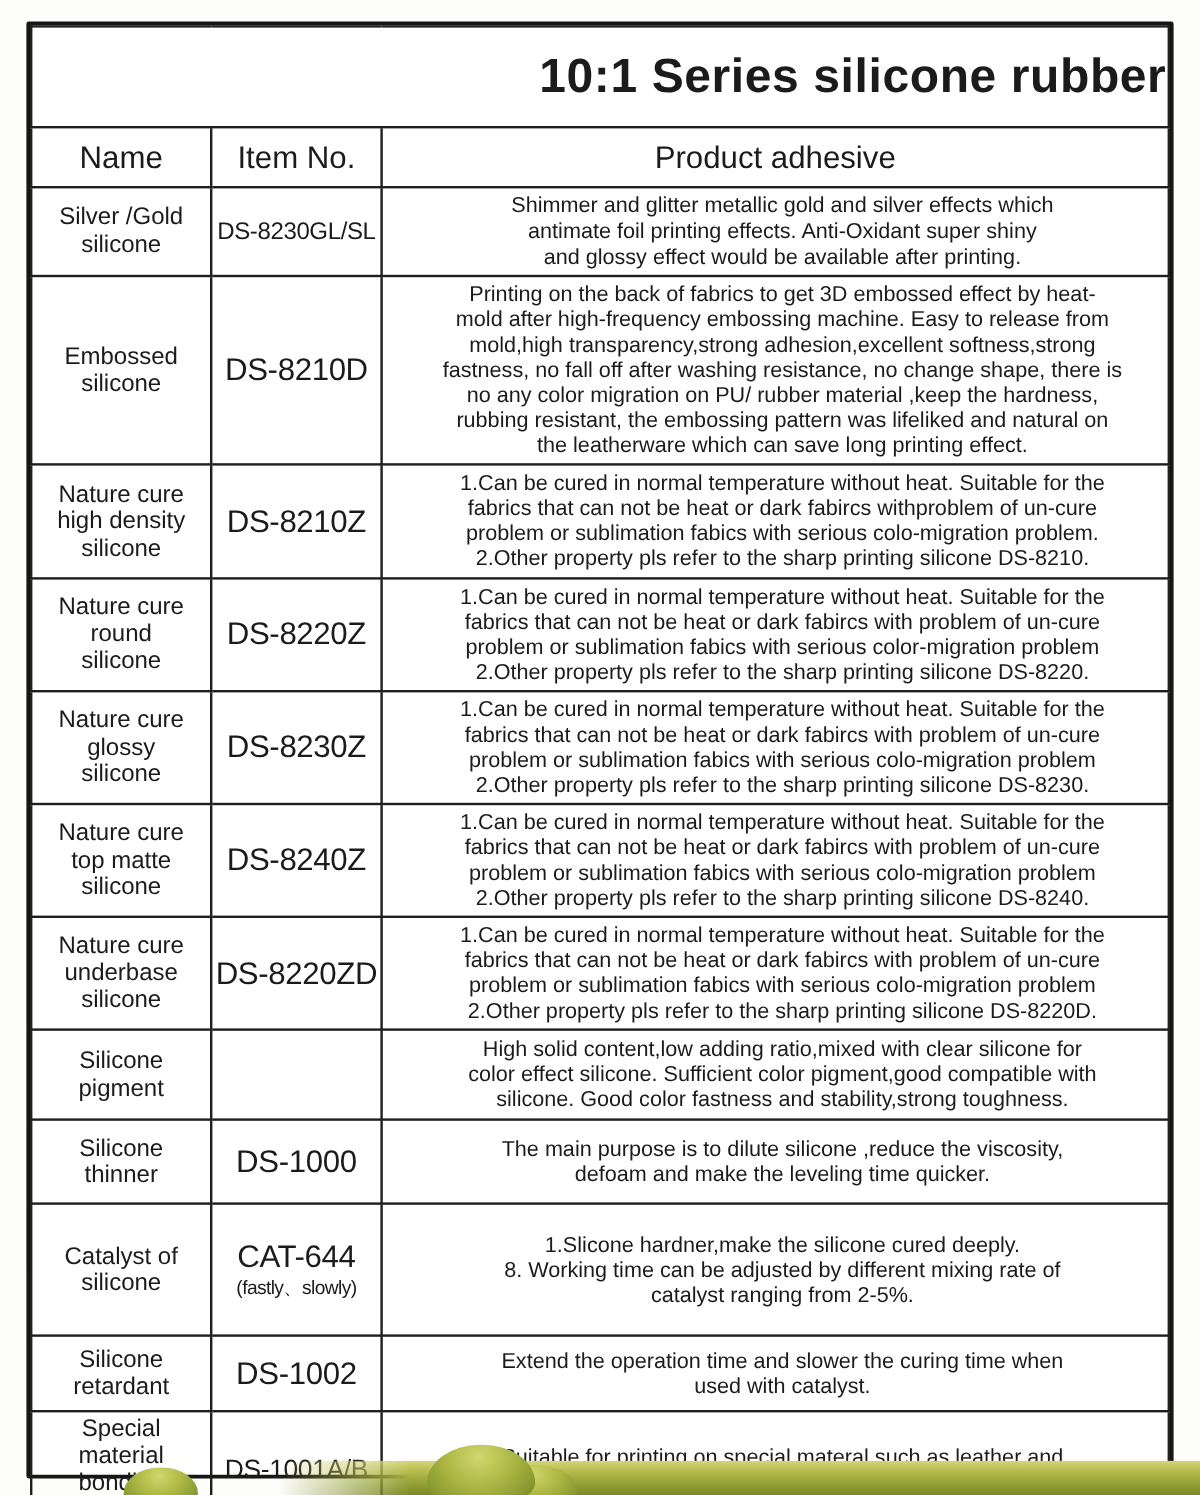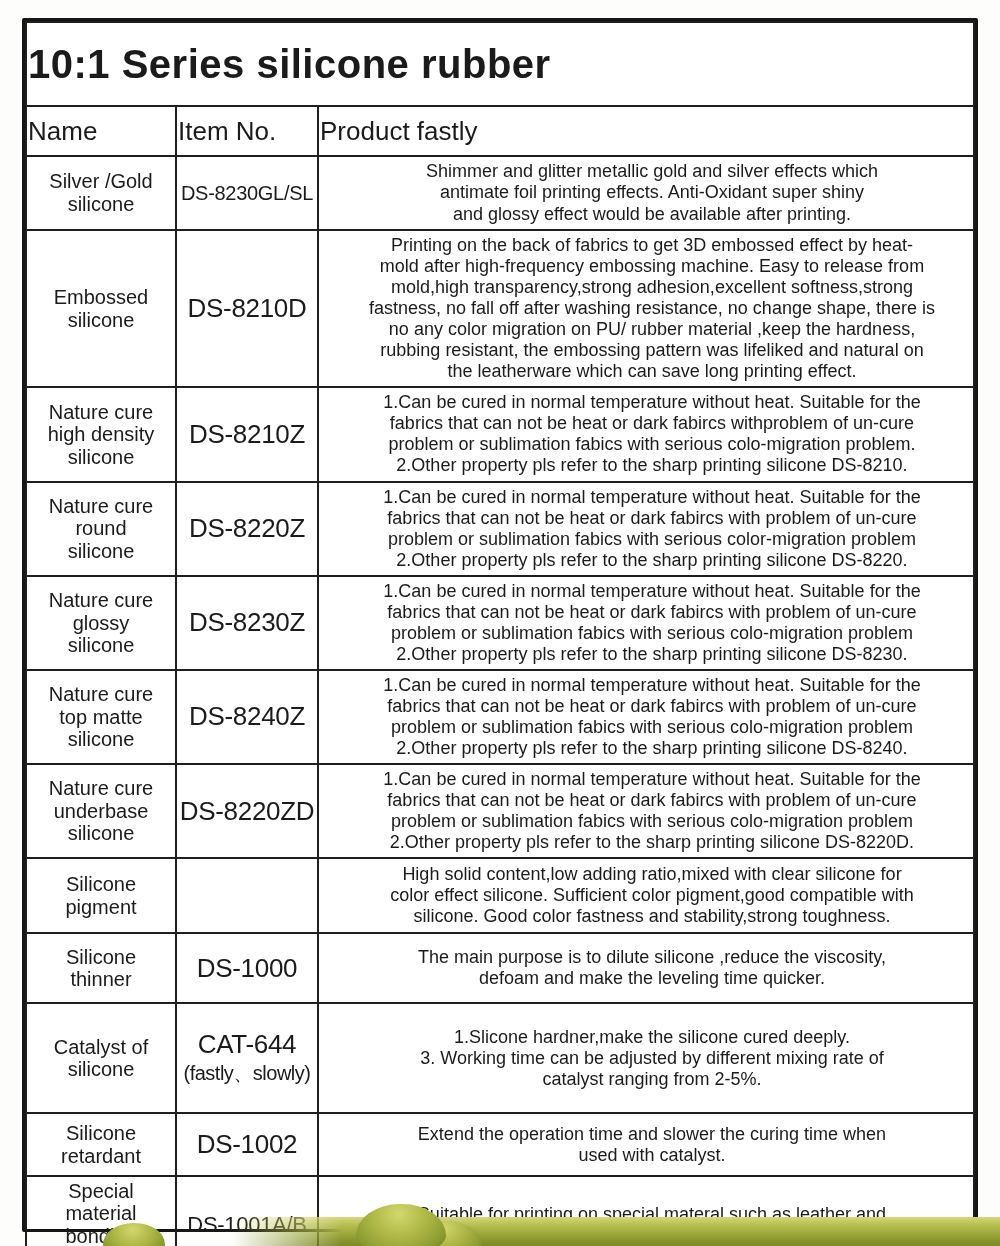--- a/index.html
+++ b/index.html
@@ -40,34 +40,34 @@
   }
   table{
     width:100%;height:100%;
     border-collapse:collapse;table-layout:fixed;
   }
   th,td{border:2px solid #1f1f1f;box-sizing:border-box;}
   col.c-name{width:150px;}
   col.c-item{width:142px;}
 
   .title-cell{
-    font-size:40px;font-weight:bold;text-align:left;
+    font-size:40px;font-weight:bold;text-align:right;
     letter-spacing:0.5px;height:84px;
   }
   .head-cell{
-    font-size:26px;font-weight:400;text-align:left;height:50px;
+    font-size:26px;font-weight:400;text-align:center;height:50px;
   }
 
   td.name{
     text-align:center;font-size:20px;line-height:1.13;
     white-space:pre-line;padding:2px 4px;
   }
   td.item{text-align:center;padding:2px 2px;}
   .code{display:block;font-size:26px;white-space:nowrap;letter-spacing:-0.3px;}
-  .item-sub{display:block;font-size:20px;white-space:nowrap;letter-spacing:-0.5px;text-align:center;}
+  .item-sub{display:block;font-size:16px;white-space:nowrap;letter-spacing:-0.5px;text-align:center;}
   tr.r0 .code{font-size:20px;}
   tr.r11 .code{font-size:22px;}
 
   td.feature{
     font-size:18px;line-height:1.17;white-space:pre-line;
     padding:4px 8px 4px 20px;text-align:center;vertical-align:middle;
   }
 
   
   tbody tr:nth-child(1){height:74px;margin-top:20px;}
@@ -100,21 +100,21 @@
           <col class="c-item">
           <col>
       </colgroup>
       <thead>
         <tr>
           <th class="title-cell" colspan="3">10:1 Series silicone rubber</th>
         </tr>
         <tr>
           <th class="head-cell">Name</th>
           <th class="head-cell">Item No.</th>
-          <th class="head-cell">Product fastly</th>
+          <th class="head-cell">Product adhesive</th>
         </tr>
       </thead>
       <tbody>
         <tr class="r0">
           <td class="name">Silver /Gold
 silicone</td>
           <td class="item">
               <span class="code">DS-8230GL/SL</span>
               <span class="item-sub"></span>
             </td>
@@ -224,21 +224,21 @@
 defoam and make the leveling time quicker.</td>
         </tr>
         <tr class="r9">
           <td class="name">Catalyst of
 silicone</td>
           <td class="item">
               <span class="code">CAT-644</span>
               <span class="item-sub">(fastly、slowly)</span>
             </td>
           <td class="feature">1.Slicone hardner,make the silicone cured deeply.
-3. Working time can be adjusted by different mixing rate of
+8. Working time can be adjusted by different mixing rate of
 catalyst ranging from 2-5%.</td>
         </tr>
         <tr class="r10">
           <td class="name">Silicone
 retardant</td>
           <td class="item">
               <span class="code">DS-1002</span>
               <span class="item-sub"></span>
             </td>
           <td class="feature">Extend the operation time and slower the curing time when

